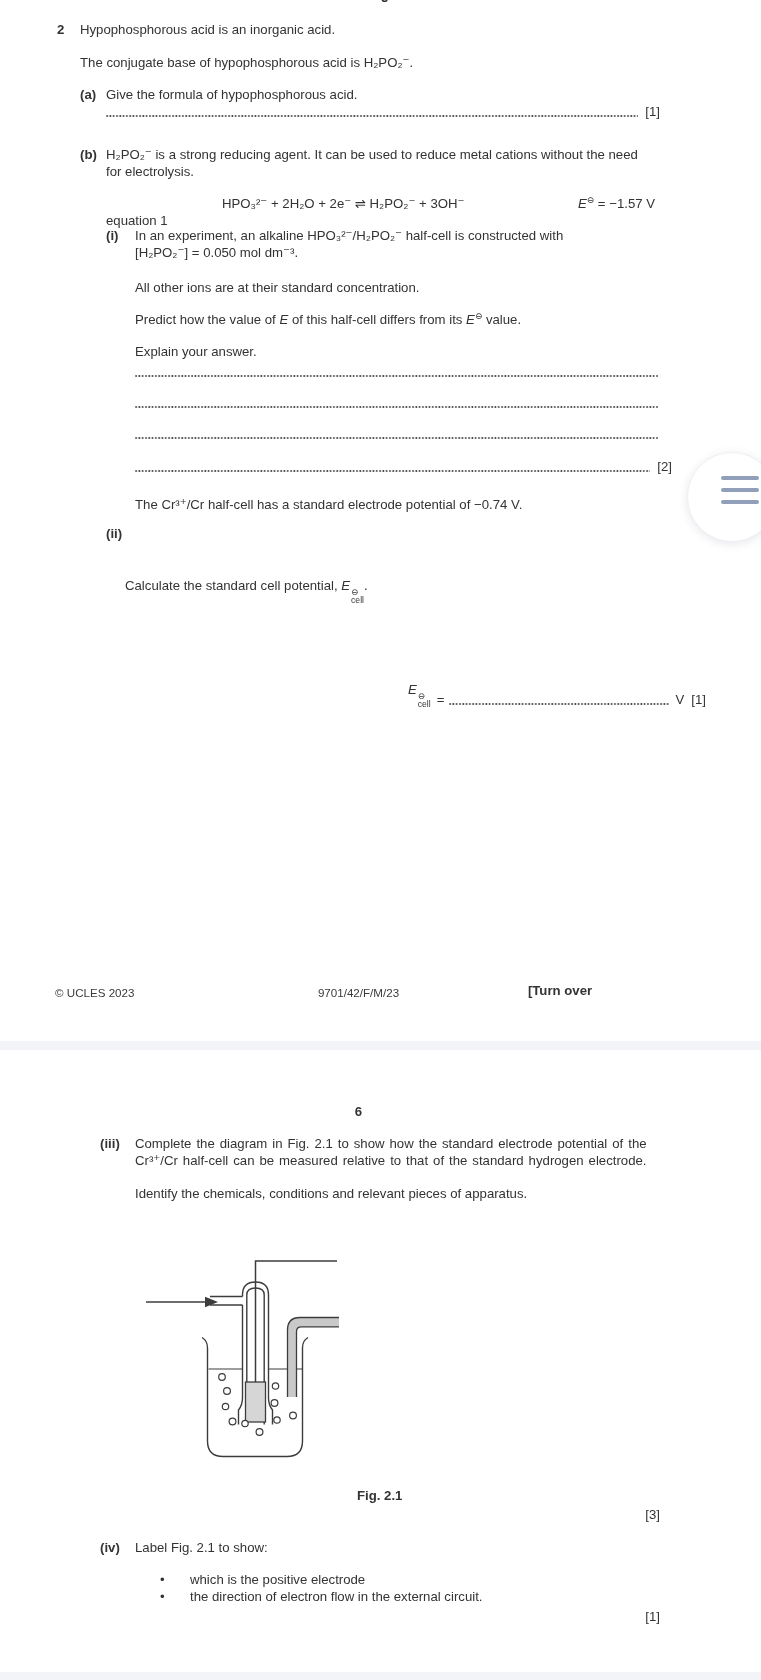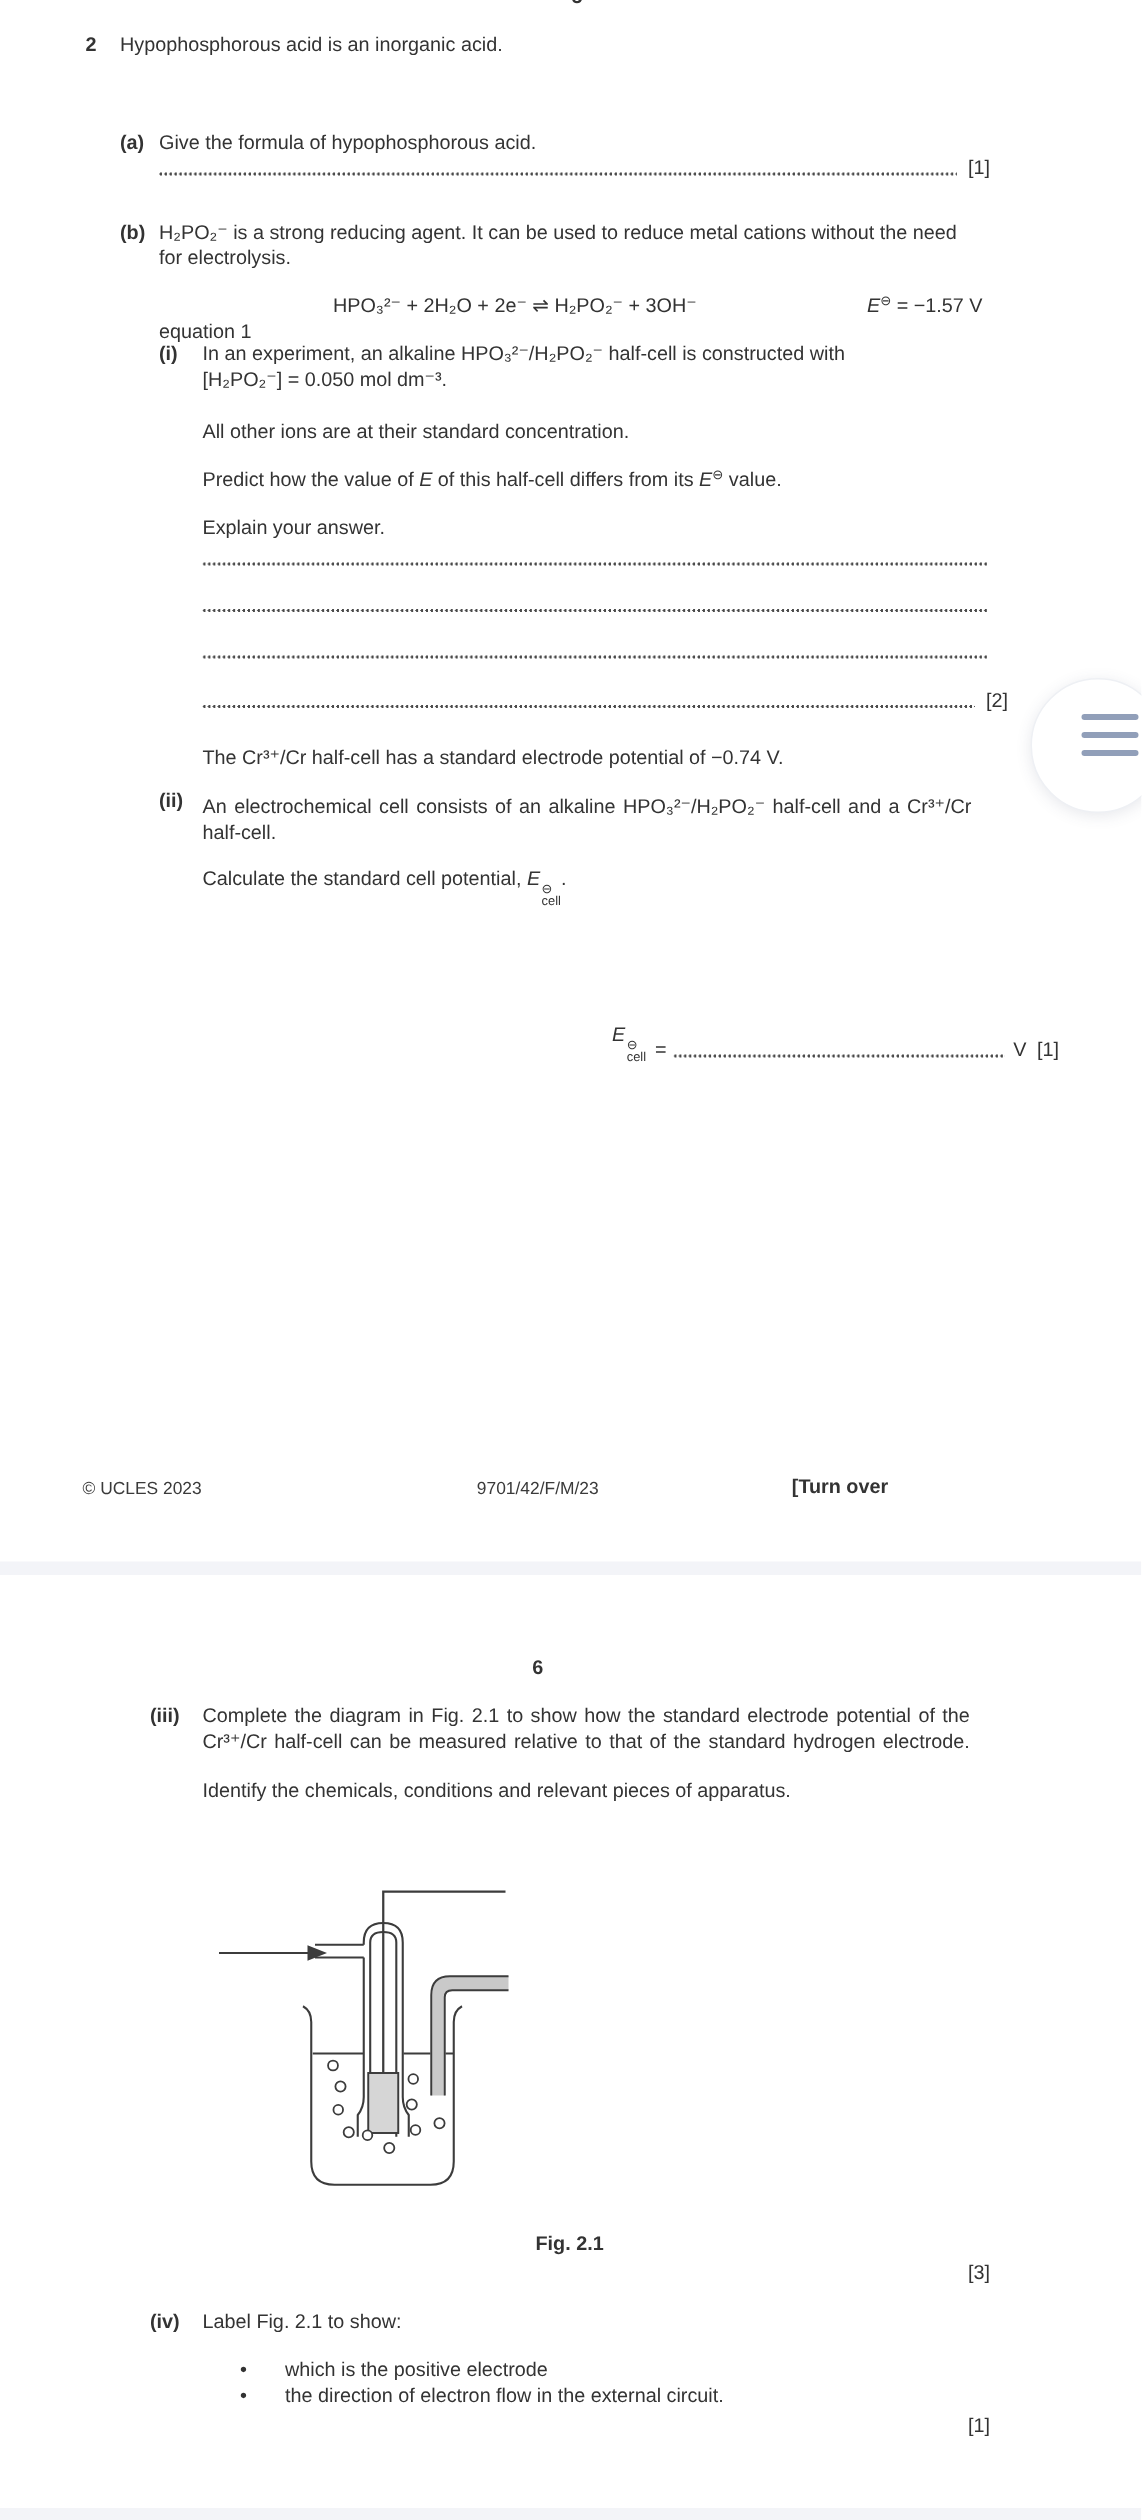--- a/index.html
+++ b/index.html
@@ -47,20 +47,21 @@
 <div class="screen">
 
   <div class="page" style="top:0;height:1041px;">
 
     <div class="clip5">5</div>
 
     <div class="qrow" style="left:57px;top:21px;width:603px;">
       <span class="lbl" style="width:23px;">2</span>
       <span>Hypophosphorous acid is an inorganic acid.</span>
     </div>
+    <div class="abs" style="left:80px;top:54px;width:580px;">The conjugate base of hypophosphorous acid is H₂PO₂⁻.</div>
 
     <div class="qrow" style="left:80px;top:86px;width:580px;">
       <span class="lbl" style="width:26px;">(a)</span>
       <span>Give the formula of hypophosphorous acid.</span>
     </div>
     <div class="dotrow" style="left:106px;top:104px;width:554px;">
       <span class="dots"></span>
       <span class="marks">[1]</span>
     </div>
 
@@ -92,23 +93,21 @@
     <div class="dotline" style="left:135px;top:437px;width:523px;"></div>
     <div class="dotrow" style="left:135px;top:459px;width:537px;">
       <span class="dots"></span>
       <span class="marks">[2]</span>
     </div>
 
     <div class="qrow" style="left:106px;top:496px;width:554px;">
       <span class="lbl" style="width:29px;margin-top:29px;">(ii)</span>
       <span>The Cr³⁺/Cr half-cell has a standard electrode potential of −0.74 V.</span>
     </div>
-    <div class="abs pre just" style="left:135px;top:529px;width:527px;">An electrochemical cell consists of an alkaline HPO₃²⁻/H₂PO₂⁻ half-cell and a Cr³⁺/Cr
-half-cell.</div>
-    <div class="abs" style="left:135px;top:577px;">
+    <div class="abs" style="left:125px;top:577px;">
       <span>Calculate the standard cell potential, </span><span class="it">E</span><span class="stack">
           <span>⊖</span>
           <span>cell</span>
         </span><span>.</span>
     </div>
 
     <div class="dotrow" style="left:408px;top:692px;width:298px;">
       <span style="flex:none;"><span class="it">E</span><span class="stack">
             <span>⊖</span>
             <span>cell</span>

